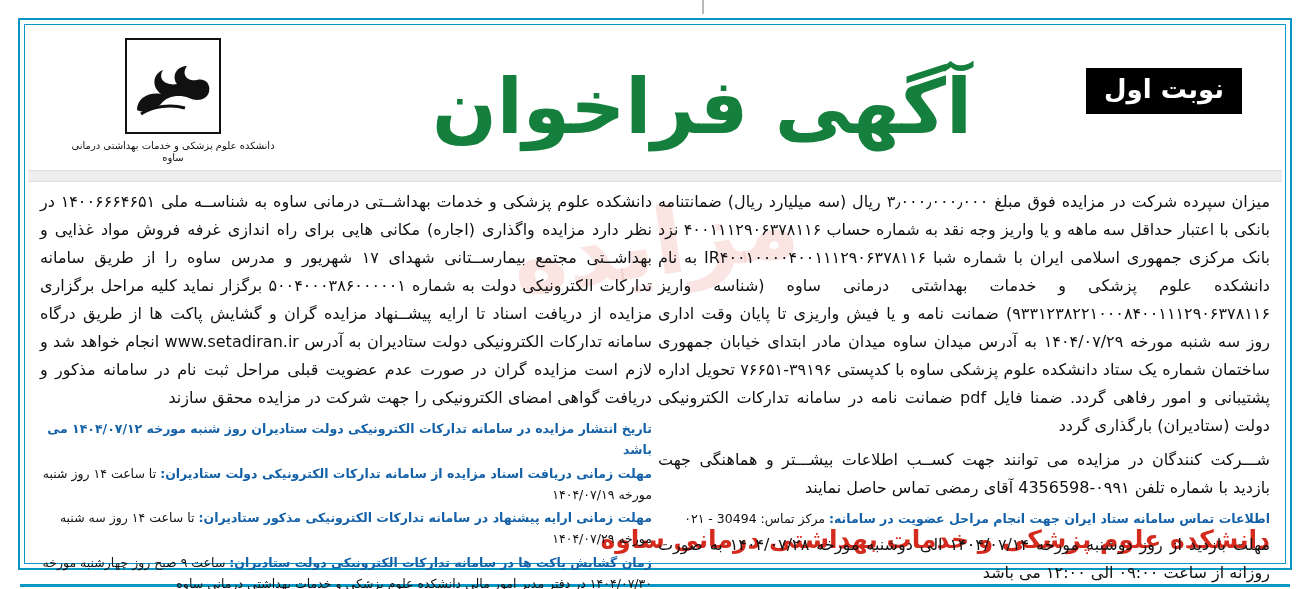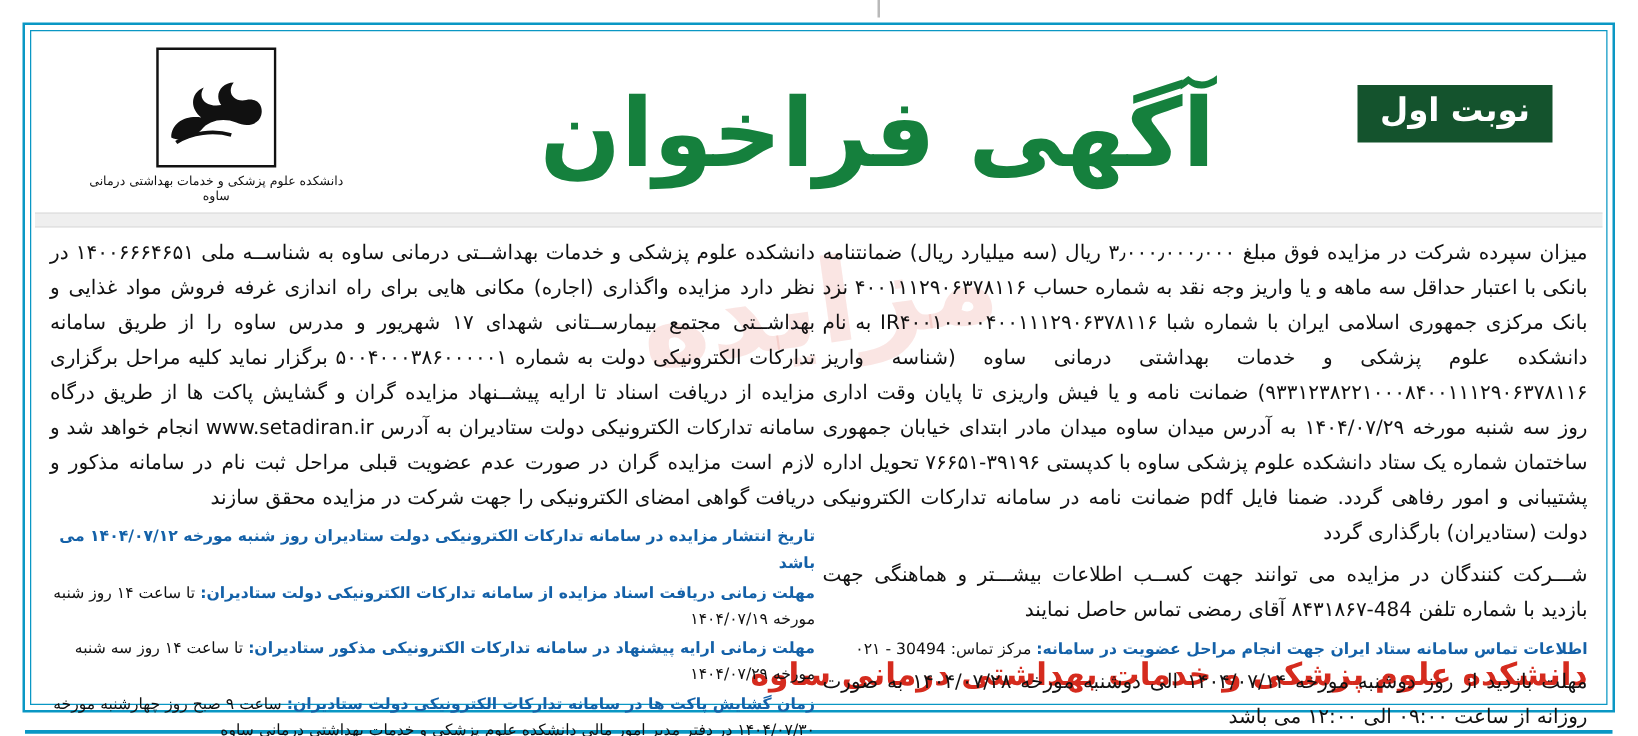--- a/index.html
+++ b/index.html
@@ -90,21 +90,21 @@
     color: #15803d;
     letter-spacing: -1px;
     font-family: "DejaVu Sans", sans-serif;
     white-space: nowrap;
   }
   
   .round-tag {
     position: absolute;
     top: 40px;
     right: 40px;
-    background: #14532d;
+    background: #000000;
     color: #ffffff;
     font-size: 26px;
     font-weight: bold;
     padding: 6px 18px 10px 18px;
     font-family: "DejaVu Sans", sans-serif;
     white-space: nowrap;
   }
   
   .divider {
     position: absolute;
@@ -217,21 +217,21 @@
     </div>
 
     <div class="divider"></div>
 
     <div class="watermark">مزایده</div>
 
     <div class="body-cols">
 
       <div class="col col-right">
         <p class="para">میزان سپرده شرکت در مزایده فوق مبلغ ۳٫۰۰۰٫۰۰۰٫۰۰۰ ریال (سه میلیارد ریال) ضمانتنامه بانکی با اعتبار حداقل سه ماهه و یا واریز وجه نقد به شماره حساب ۴۰۰۱۱۱۲۹۰۶۳۷۸۱۱۶ نزد بانک مرکزی جمهوری اسلامی ایران با شماره شبا IR۴۰۰۱۰۰۰۰۴۰۰۱۱۱۲۹۰۶۳۷۸۱۱۶ به نام دانشکده علوم پزشکی و خدمات بهداشتی درمانی ساوه (شناسه واریز ۹۳۳۱۲۳۸۲۲۱۰۰۰۸۴۰۰۱۱۱۲۹۰۶۳۷۸۱۱۶) ضمانت نامه و یا فیش واریزی تا پایان وقت اداری روز سه شنبه مورخه ۱۴۰۴/۰۷/۲۹ به آدرس میدان ساوه میدان مادر ابتدای خیابان جمهوری ساختمان شماره یک ستاد دانشکده علوم پزشکی ساوه با کدپستی ۳۹۱۹۶-۷۶۶۵۱ تحویل اداره پشتیبانی و امور رفاهی گردد. ضمنا فایل pdf ضمانت نامه در سامانه تدارکات الکترونیکی دولت (ستادیران) بارگذاری گردد</p>
-        <p class="para">شـــرکت کنندگان در مزایده می توانند جهت کســب اطلاعات بیشـــتر و هماهنگی جهت بازدید با شماره تلفن 484-۸۴۳۱۸۶۷ آقای رمضی تماس حاصل نمایند</p>
+        <p class="para">شـــرکت کنندگان در مزایده می توانند جهت کســب اطلاعات بیشـــتر و هماهنگی جهت بازدید با شماره تلفن ۰۹۹۱-4356598 آقای رمضی تماس حاصل نمایند</p>
         <p class="line-blue">
           <span class="lbl">اطلاعات تماس سامانه ستاد ایران جهت انجام مراحل عضویت در سامانه:</span>
           <span>مرکز تماس: 30494 - ۰۲۱</span>
         </p>
         <p class="para">مهلت بازدید از روز دوشنبه مورخه ۱۴۰۴/۰۷/۱۴ الی دوشنبه مورخه ۱۴۰۴/۰۷/۲۸ به صورت روزانه از ساعت ۰۹:۰۰ الی ۱۲:۰۰ می باشد</p>
       </div>
 
       <div class="col col-left">
         <p class="para">دانشکده علوم پزشکی و خدمات بهداشــتی درمانی ساوه به شناســه ملی ۱۴۰۰۶۶۶۴۶۵۱ در نظر دارد مزایده واگذاری (اجاره) مکانی هایی برای راه اندازی غرفه فروش مواد غذایی و بهداشــتی مجتمع بیمارســتانی شهدای ۱۷ شهریور و مدرس ساوه را از طریق سامانه تدارکات الکترونیکی دولت به شماره ۵۰۰۴۰۰۰۳۸۶۰۰۰۰۰۱ برگزار نماید کلیه مراحل برگزاری مزایده از دریافت اسناد تا ارایه پیشــنهاد مزایده گران و گشایش پاکت ها از طریق درگاه سامانه تدارکات الکترونیکی دولت ستادیران به آدرس www.setadiran.ir انجام خواهد شد و لازم است مزایده گران در صورت عدم عضویت قبلی مراحل ثبت نام در سامانه مذکور و دریافت گواهی امضای الکترونیکی را جهت شرکت در مزایده محقق سازند</p>
         <p class="line-blue">

